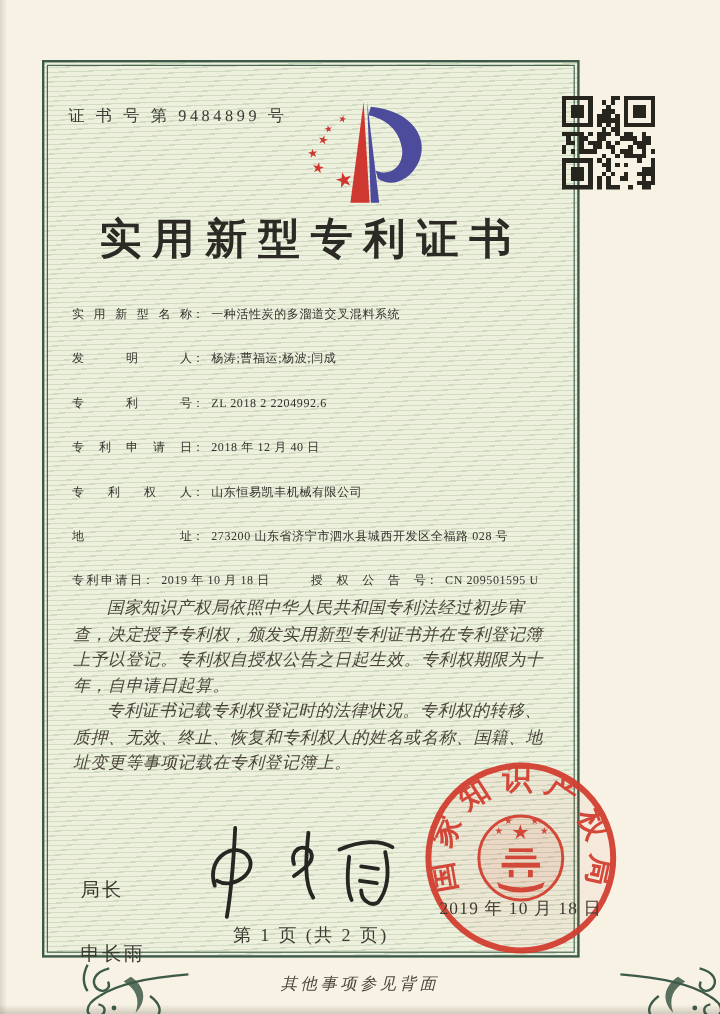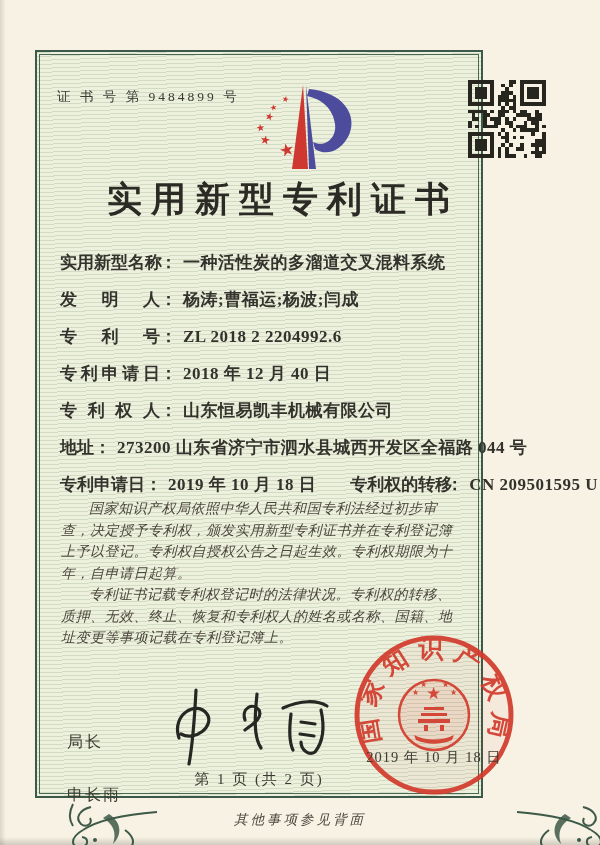--- a/index.html
+++ b/index.html
@@ -21,33 +21,33 @@
     background-image:repeating-linear-gradient(178deg, rgba(141,172,128,.30) 0px, rgba(141,172,128,.30) 1px, rgba(0,0,0,0) 1px, rgba(0,0,0,0) 4px);
   }
   .frame .inner-line{position:absolute;inset:2px;border:1px solid #4a6854;pointer-events:none;}
 
   .cert-no{position:absolute;left:20px;top:36px;font-size:13.5px;letter-spacing:3px;color:#3a3a33;}
 
   .logo{position:absolute;left:208px;top:30px;width:124px;height:92px;}
   .qr{position:absolute;left:431px;top:28px;width:78px;height:78px;}
 
   .title{position:absolute;left:0;top:124px;width:100%;text-align:center;
-    font-size:35px;font-weight:bold;letter-spacing:9px;color:#2b2a24;white-space:nowrap;padding-left:24px;}
-
-  .fields{position:absolute;left:23px;top:201px;right:32px;font-size:17px;color:#33322c;font-weight:bold;}
+    font-size:35px;font-weight:bold;letter-spacing:9px;color:#2b2a24;white-space:nowrap;}
+
+  .fields{position:absolute;left:23px;top:201px;right:32px;font-size:10px;color:#33322c;}
   .frow{height:37px;display:flex;align-items:flex-start;line-height:20px;white-space:nowrap;}
   .fl{display:inline-block;width:100px;text-align:justify;text-align-last:justify;}
   .colon{margin-right:6px;}
   .fval{letter-spacing:.5px;}
   .pair2{margin-left:34px;display:inline-flex;}
   .pair2 .fl{width:96px;}
 
   .paras{position:absolute;left:24px;top:446px;right:18px;
     font-size:14px;line-height:21.5px;color:#4b463c;font-style:italic;}
-  .paras p{margin:0;text-indent:2em;letter-spacing:.5px;}
+  .paras p{margin:0;text-indent:2em;letter-spacing:.5px;font-family:Liberation Mono, monospace;}
 
   .signer{position:absolute;left:30px;top:648px;font-size:16px;color:#3a392f;letter-spacing:2px;}
   .signer div{margin-bottom:15px;margin-top:32px;}
   .signature{position:absolute;left:112px;top:628px;width:185px;height:92px;}
 
   .seal{position:absolute;left:311px;top:577px;width:172px;height:172px;opacity:.92;}
   .seal-date{position:absolute;left:311px;top:696px;width:172px;text-align:center;
     font-size:14.5px;letter-spacing:1px;color:#3f3b32;z-index:3;}
 
   .flourish{position:absolute;width:100px;height:100px;z-index:2;}
@@ -336,28 +336,28 @@
       <span class="fval">2018 年 12 月 40 日</span>
     </div>
     <div class="frow">
       <span class="fl">专利权人</span>
         <span class="colon">：</span>
       <span class="fval">山东恒易凯丰机械有限公司</span>
     </div>
     <div class="frow">
       <span class="fl">地址</span>
         <span class="colon">：</span>
-      <span class="fval">273200 山东省济宁市泗水县城西开发区全福路 044 号</span>
+      <span class="fval">273200 山东省济宁市泗水县城西开发区全福路 028 号</span>
     </div>
     <div class="frow">
       <span class="fl">专利申请日</span>
         <span class="colon">：</span>
       <span class="fval">2019 年 10 月 18 日</span>
       <span class="pair2">
-        <span class="fl">专利权的转移</span>
+        <span class="fl">授权公告号</span>
           <span class="colon">：</span>
         <span class="fval">CN 209501595 U</span>
       </span>
     </div>
   </div>
 
   <div class="paras">
     <p>国家知识产权局依照中华人民共和国专利法经过初步审查，决定授予专利权，颁发实用新型专利证书并在专利登记簿上予以登记。专利权自授权公告之日起生效。专利权期限为十年，自申请日起算。</p>
     <p>专利证书记载专利权登记时的法律状况。专利权的转移、质押、无效、终止、恢复和专利权人的姓名或名称、国籍、地址变更等事项记载在专利登记簿上。</p>
   </div>

